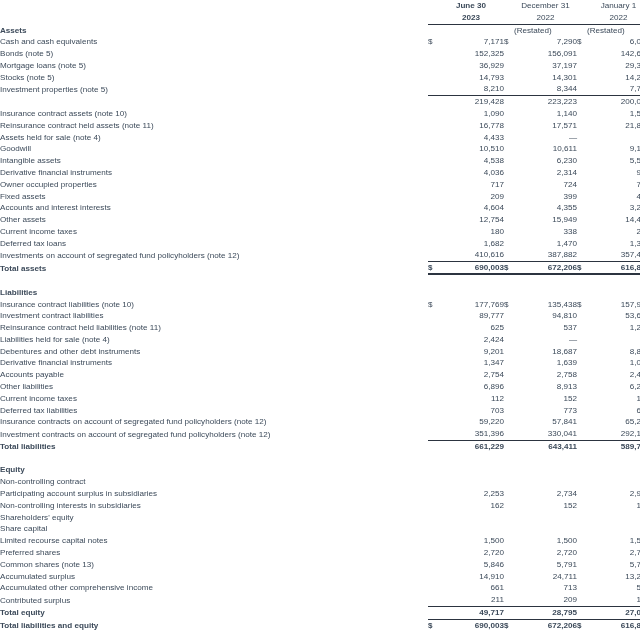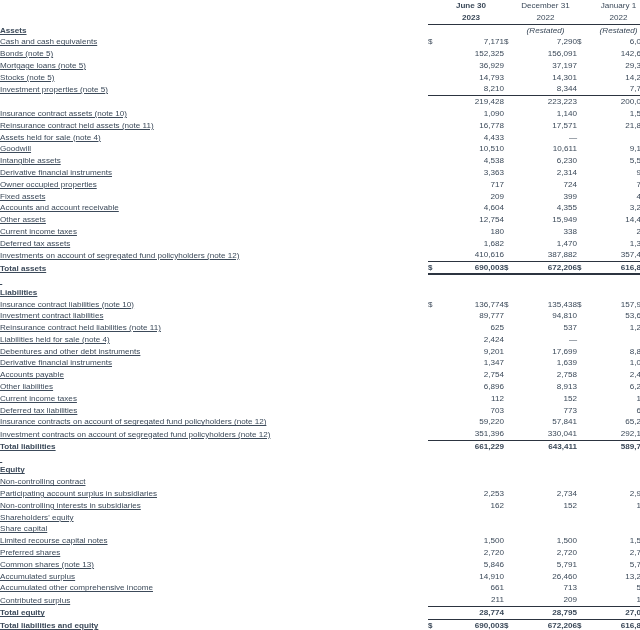--- a/index.html
+++ b/index.html
@@ -33,21 +33,21 @@
     white-space: nowrap;
     height: 11.78px;
   }
   
   col.c-label { width: 428px; }
   col.c-cur   { width: 10px;  }
   col.c-val1  { width: 66px;  }
   col.c-val2  { width: 63px;  }
   col.c-val3  { width: 63px;  }
 
-  td.label { text-align: left; padding-left: 4px; text-decoration: underline; }
+  td.label { text-align: left; padding-left: 4px; }
   td.cur   { text-align: left;  font-size: 8.1px; }
   td.val   { text-align: right; padding-right: 2px; }
   td.val3  { text-align: right; padding-right: 3px; }
 
   .b { font-weight: bold; }
   .ind1 { padding-left: 18px; }
   .ind2 { padding-left: 32px; }
 
   
   td.hd {
@@ -65,21 +65,21 @@
   tr.rule-dbl > td.val,
   tr.rule-dbl > td.val3,
   tr.rule-dbl > td.cur {
     border-bottom: 1.1px double #2c3440;
     box-shadow: inset 0 -3.2px 0 -2.1px #2c3440;
   }
   tr.hdrule > td.hdline {
     border-bottom: 1.1px solid #2c3440;
   }
   tr.spacer td { height: 11.78px; }
-  .restated { text-align: center; font-size: 8.1px; font-style: italic; }
+  .restated { text-align: left; font-size: 8.1px; }
 </style>
 </head>
 <body>
 
 <div id="sheet">
   <table class="bs">
     <colgroup>
       <col class="c-label">
         <col class="c-cur">
         <col class="c-val1">
@@ -211,21 +211,21 @@
           <td class="cur"></td>
           <td class="val">4,538</td>
           <td class="cur"></td>
           <td class="val">6,230</td>
           <td class="cur"></td>
           <td class="val3">5,514</td>
         </tr>
         <tr>
           <td class="label">Derivative financial instruments</td>
           <td class="cur"></td>
-          <td class="val">3,363</td>
+          <td class="val">4,036</td>
           <td class="cur"></td>
           <td class="val">2,314</td>
           <td class="cur"></td>
           <td class="val3">967</td>
         </tr>
         <tr>
           <td class="label">Owner occupied properties</td>
           <td class="cur"></td>
           <td class="val">717</td>
           <td class="cur"></td>
@@ -236,21 +236,21 @@
         <tr>
           <td class="label">Fixed assets</td>
           <td class="cur"></td>
           <td class="val">209</td>
           <td class="cur"></td>
           <td class="val">399</td>
           <td class="cur"></td>
           <td class="val3">422</td>
         </tr>
         <tr>
-          <td class="label">Accounts and account receivable</td>
+          <td class="label">Accounts and interest interests</td>
           <td class="cur"></td>
           <td class="val">4,604</td>
           <td class="cur"></td>
           <td class="val">4,355</td>
           <td class="cur"></td>
           <td class="val3">3,210</td>
         </tr>
         <tr>
           <td class="label">Other assets</td>
           <td class="cur"></td>
@@ -263,21 +263,21 @@
         <tr>
           <td class="label">Current income taxes</td>
           <td class="cur"></td>
           <td class="val">180</td>
           <td class="cur"></td>
           <td class="val">338</td>
           <td class="cur"></td>
           <td class="val3">268</td>
         </tr>
         <tr>
-          <td class="label">Deferred tax assets</td>
+          <td class="label">Deferred tax loans</td>
           <td class="cur"></td>
           <td class="val">1,682</td>
           <td class="cur"></td>
           <td class="val">1,470</td>
           <td class="cur"></td>
           <td class="val3">1,325</td>
         </tr>
         <tr>
           <td class="label">Investments on account of segregated fund policyholders (note 12)</td>
           <td class="cur"></td>
@@ -304,21 +304,21 @@
           <td class="cur"></td>
           <td class="val"></td>
           <td class="cur"></td>
           <td class="val"></td>
           <td class="cur"></td>
           <td class="val"></td>
         </tr>
         <tr>
           <td class="label">Insurance contract liabilities (note 10)</td>
           <td class="cur">$</td>
-          <td class="val">136,774</td>
+          <td class="val">177,769</td>
           <td class="cur">$</td>
           <td class="val">135,438</td>
           <td class="cur">$</td>
           <td class="val3">157,910</td>
         </tr>
         <tr>
           <td class="label">Investment contract liabilities</td>
           <td class="cur"></td>
           <td class="val">89,777</td>
           <td class="cur"></td>
@@ -342,21 +342,21 @@
           <td class="cur"></td>
           <td class="val">—</td>
           <td class="cur"></td>
           <td class="val3">—</td>
         </tr>
         <tr>
           <td class="label">Debentures and other debt instruments</td>
           <td class="cur"></td>
           <td class="val">9,201</td>
           <td class="cur"></td>
-          <td class="val">17,699</td>
+          <td class="val">18,687</td>
           <td class="cur"></td>
           <td class="val3">8,804</td>
         </tr>
         <tr>
           <td class="label">Derivative financial instruments</td>
           <td class="cur"></td>
           <td class="val">1,347</td>
           <td class="cur"></td>
           <td class="val">1,639</td>
           <td class="cur"></td>
@@ -507,21 +507,21 @@
           <td class="cur"></td>
           <td class="val">5,791</td>
           <td class="cur"></td>
           <td class="val3">5,748</td>
         </tr>
         <tr>
           <td class="label ind1">Accumulated surplus</td>
           <td class="cur"></td>
           <td class="val">14,910</td>
           <td class="cur"></td>
-          <td class="val">26,460</td>
+          <td class="val">24,711</td>
           <td class="cur"></td>
           <td class="val3">13,216</td>
         </tr>
         <tr>
           <td class="label ind1">Accumulated other comprehensive income</td>
           <td class="cur"></td>
           <td class="val">661</td>
           <td class="cur"></td>
           <td class="val">713</td>
           <td class="cur"></td>
@@ -532,21 +532,21 @@
           <td class="cur"></td>
           <td class="val">211</td>
           <td class="cur"></td>
           <td class="val">209</td>
           <td class="cur"></td>
           <td class="val3">192</td>
         </tr>
         <tr class="rule-top">
           <td class="label b">Total equity</td>
           <td class="cur b"></td>
-          <td class="val b">28,774</td>
+          <td class="val b">49,717</td>
           <td class="cur b"></td>
           <td class="val b">28,795</td>
           <td class="cur b"></td>
           <td class="val3 b">27,075</td>
         </tr>
         <tr class="rule-top rule-dbl">
           <td class="label b">Total liabilities and equity</td>
           <td class="cur b">$</td>
           <td class="val b">690,003</td>
           <td class="cur b">$</td>

